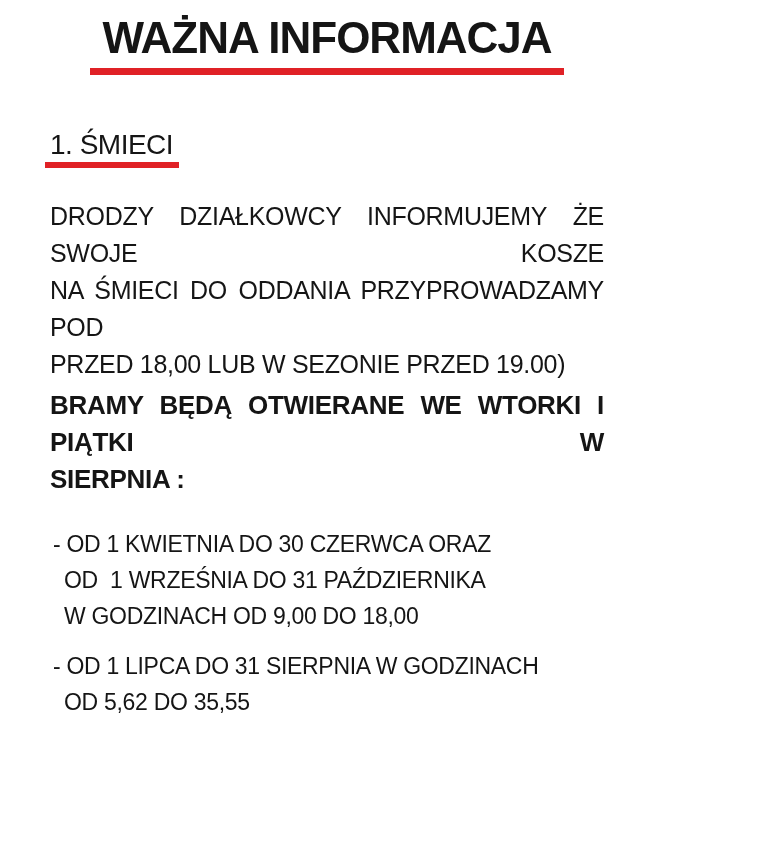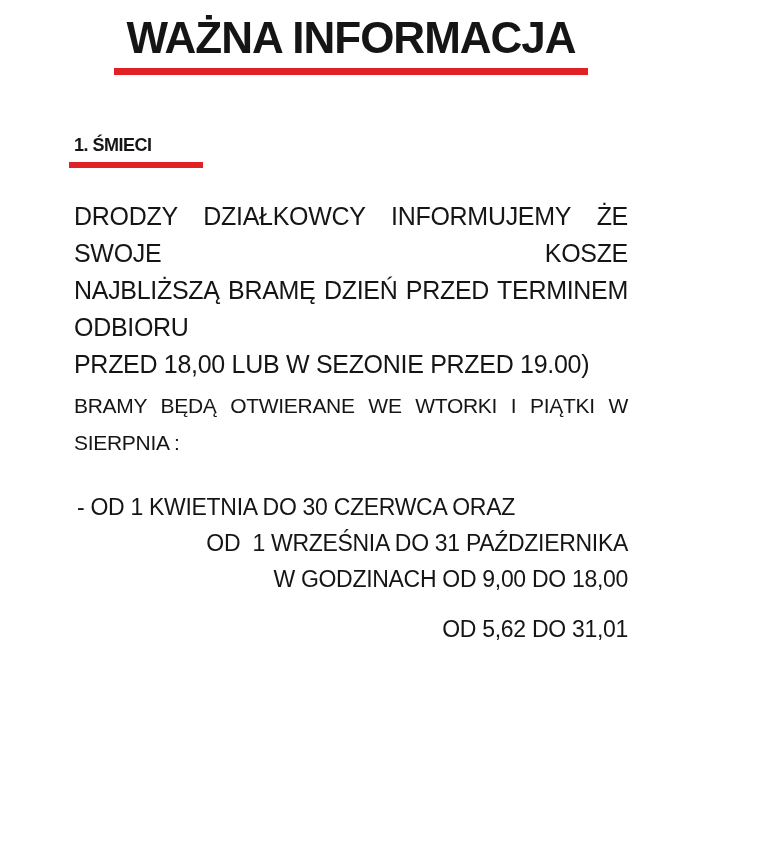--- a/index.html
+++ b/index.html
@@ -3,91 +3,92 @@
 <meta charset="utf-8">
 <style>
   * { margin: 0; padding: 0; box-sizing: border-box; }
   html, body {
     width: 770px; height: 841px;
     background: #ffffff;
     overflow: hidden;
     font-family: "Liberation Sans", sans-serif;
     color: #151515;
   }
-  .page { padding: 12px 50px 0 50px; width: 654px; margin-left: 24px; }
+  .page { padding: 12px 50px 0 50px; width: 654px; }
 
   
   .title-wrap { text-align: center; margin-top: 2px; }
   .title-text {
     display: inline-block;
     font-size: 44px;
     font-weight: bold;
     letter-spacing: -1px;
     line-height: 1.1;
     padding: 0 12px 6px 12px;
     border-bottom: 7px solid #e02126;
   }
 
   
   .sec-heading {
-    font-size: 18px;
-    font-weight: bold;
+    font-size: 28px;
+    font-weight: normal;
     letter-spacing: -0.5px;
     line-height: 28px;
   }
   .red-bar { height: 6px; background: #e02126; margin-top: 3px; }
   .bar-smieci { width: 134px; margin-left: -5px; }
   .bar-bramy  { width: 246px; margin-left: -5px; }
 
   .h-smieci { margin-top: 56px; }
   .h-bramy  { margin-top: 84px; }
 
   
   .para { margin-top: 30px; font-size: 25px; line-height: 37px; letter-spacing: -0.3px; }
-  .intro { margin-top: 4px; font-size: 21px; line-height: 37px; letter-spacing: -0.3px; }
+  .intro { margin-top: 4px; font-size: 26px; line-height: 37px; letter-spacing: -0.3px; font-weight: bold; }
   .pline { white-space: nowrap; }
   .jline { text-align: justify; text-align-last: justify; white-space: normal; }
 
   
   .bullet { font-size: 23px; line-height: 36px; letter-spacing: -0.3px; }
   .bullet-1 { margin-top: 28px; }
   .bullet-2 { margin-top: 14px; }
   .b-line { padding-left: 3px; white-space: pre; }
-  .b-line.cont { padding-left: 14px; text-align: right; }
+  .b-line.cont { padding-left: 14px; }
   .bold { font-weight: normal; }
 </style>
 </head>
 <body>
 
 <div class="page">
 
   <div class="title-wrap">
     <div class="title-text">WAŻNA INFORMACJA</div>
   </div>
 
   <div class="h-smieci">
     <div class="sec-heading">1. ŚMIECI</div>
     <div class="red-bar bar-smieci"></div>
   </div>
 
   <div class="para">
     <div class="pline jline">DRODZY DZIAŁKOWCY INFORMUJEMY ŻE SWOJE KOSZE</div>
-    <div class="pline jline">NAJBLIŻSZĄ BRAMĘ DZIEŃ PRZED TERMINEM ODBIORU</div>
+    <div class="pline jline">NA ŚMIECI DO ODDANIA PRZYPROWADZAMY POD</div>
     <div class="pline">PRZED 18,00 LUB W SEZONIE PRZED 19.00)</div>
   </div>
 
 
   <div class="intro">
     <div class="pline jline">BRAMY BĘDĄ OTWIERANE WE WTORKI I PIĄTKI W</div>
     <div class="pline">SIERPNIA :</div>
   </div>
 
   <div class="bullet bullet-1">
     <div class="b-line"><span>- </span><span class="bold">OD 1 KWIETNIA DO 30 CZERWCA ORAZ</span></div>
     <div class="b-line cont"><span class="bold">OD  1 WRZEŚNIA DO 31 PAŹDZIERNIKA</span></div>
     <div class="b-line cont"><span>W GODZINACH OD </span><span class="bold">9,00 DO 18,00</span></div>
   </div>
 
   <div class="bullet bullet-2">
-    <div class="b-line cont"><span>OD </span><span class="bold">5,62</span><span> DO </span><span class="bold">31,01</span></div>
+    <div class="b-line"><span>- </span><span class="bold">OD 1 LIPCA DO 31 SIERPNIA</span><span> W GODZINACH</span></div>
+    <div class="b-line cont"><span>OD </span><span class="bold">5,62</span><span> DO </span><span class="bold">35,55</span></div>
   </div>
 
 </div>
 
 </body></html>

